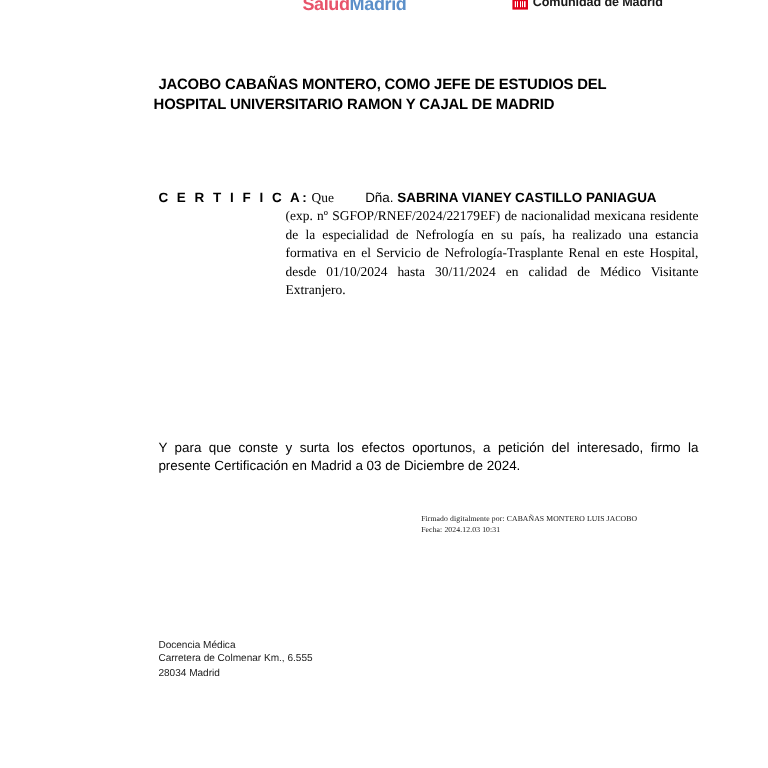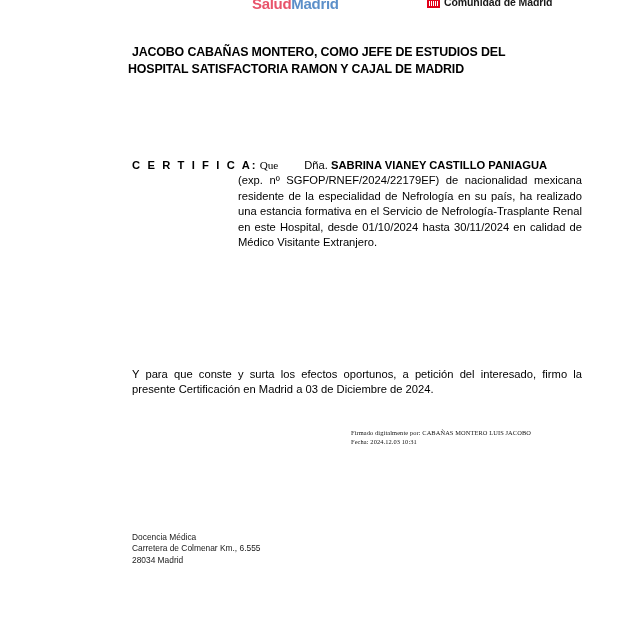--- a/index.html
+++ b/index.html
@@ -86,21 +86,21 @@
     font-size: 10.5px;
     font-weight: bold;
     color: #1a1a1a;
     letter-spacing: -0.1px;
   }
 
   
   .doc-title {
     position: absolute;
     left: 88px;
-    top: 44px;
+    top: 62px;
     width: 430px;
     font-size: 12.4px;
     font-weight: bold;
     line-height: 17px;
     letter-spacing: -0.15px;
   }
   .doc-title .tl2 { display: block; margin-left: -4px; }
 
   
   .cert-block {
@@ -116,20 +116,21 @@
     letter-spacing: 2.1px;
   }
   .cert-que { margin-left: 2px; font-family: Liberation Serif, serif; }
   .cert-dna { margin-left: 26px; }
   .cert-body {
     display: block;
     margin-left: 106px;
     margin-top: 0px;
     text-align: justify;
     text-justify: inter-word;
+    font-family: Liberation Serif, serif;
   }
   b { font-weight: bold; }
 
   
   .obj-block {
     position: absolute;
     left: 204px;
     top: 272px;
     width: 336px;
     font-size: 11.2px;
@@ -241,21 +242,21 @@
       <span class="part-salud">Salud</span><span class="part-madrid">Madrid</span>
     </div>
     <div class="logo-com">
       <span class="flagmark"></span>
       <span class="com-text">Comunidad de Madrid</span>
     </div>
   </div>
 
   <div class="doc-title">
     <span class="tl1">JACOBO CABAÑAS MONTERO, COMO JEFE DE ESTUDIOS DEL</span>
-    <span class="tl2">HOSPITAL SATISFACTORIA RAMON Y CAJAL DE MADRID</span>
+    <span class="tl2">HOSPITAL UNIVERSITARIO RAMON Y CAJAL DE MADRID</span>
   </div>
 
   <div class="cert-block">
     <span class="cert-label">C E R T I F I C A:</span><span class="cert-que">Que</span><span class="cert-dna">Dña.</span>
     <b>SABRINA VIANEY CASTILLO PANIAGUA</b><span class="cert-body"> (exp. nº SGFOP/RNEF/2024/22179EF) de nacionalidad mexicana residente de la especialidad de Nefrología en su país, ha realizado una estancia formativa en el Servicio de Nefrología-Trasplante Renal en este Hospital, desde 01/10/2024 hasta 30/11/2024 en calidad de Médico Visitante Extranjero.</span>
   </div>
 
 
   <div class="closing-block">Y para que conste y surta los efectos oportunos, a petición del interesado, firmo la presente Certificación en Madrid a 03 de Diciembre de 2024.</div>
 

